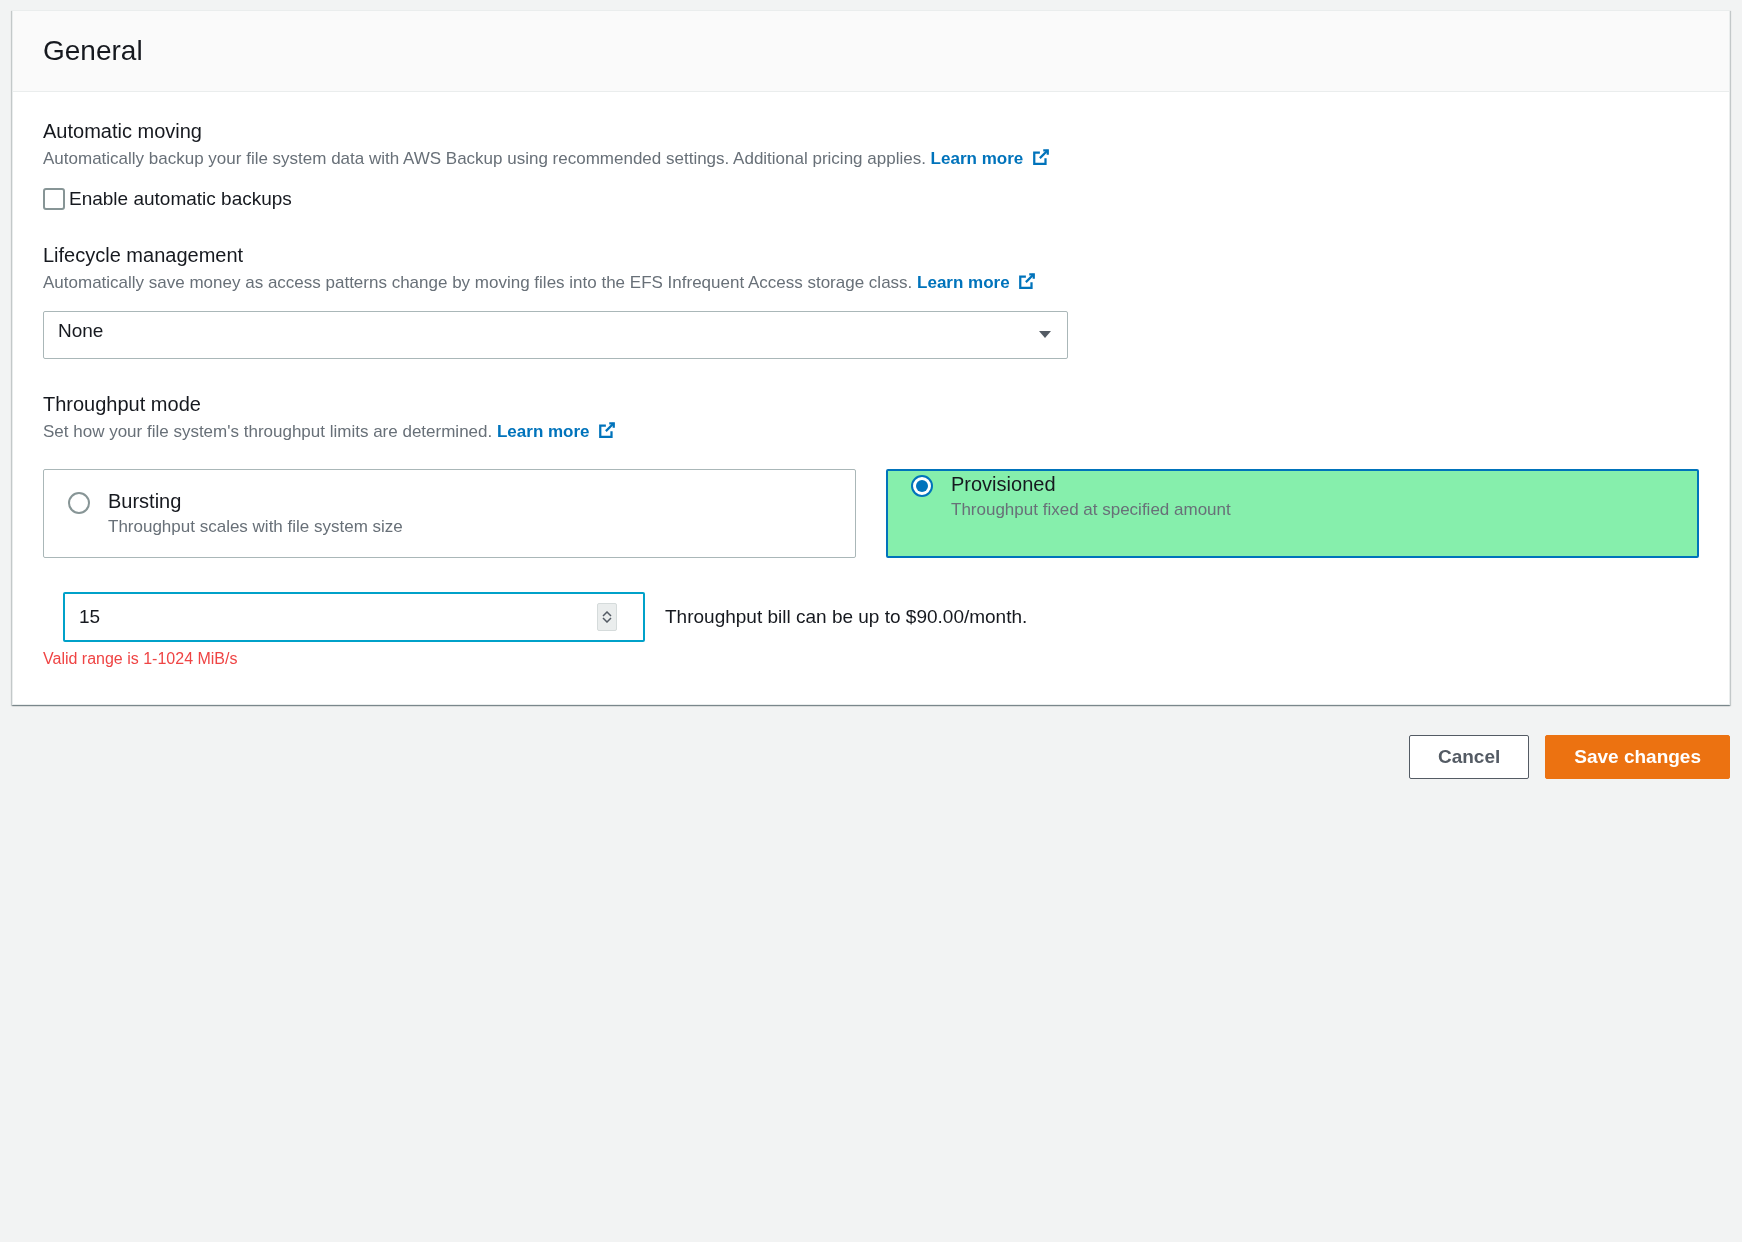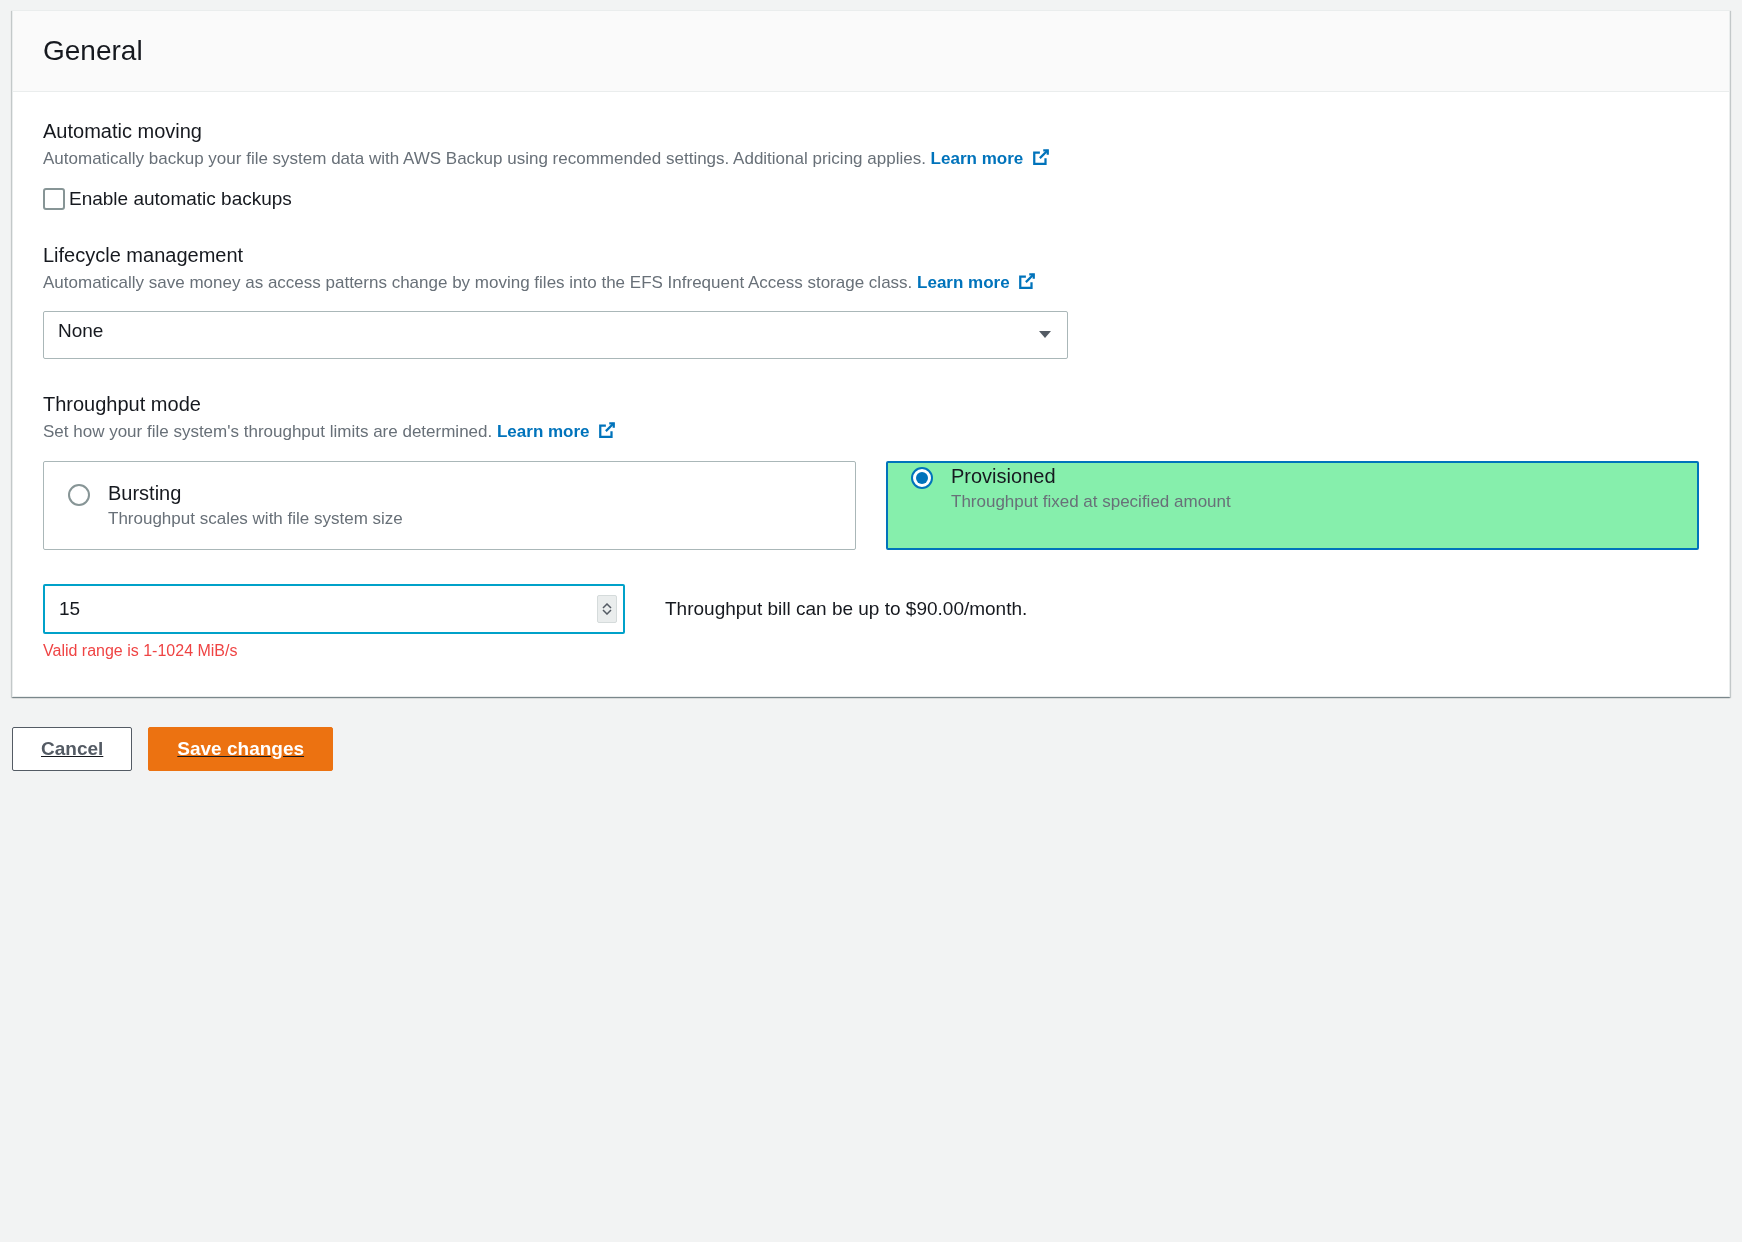--- a/index.html
+++ b/index.html
@@ -101,21 +101,21 @@
     .select-caret {
       position: absolute;
       right: 16px;
       top: 50%;
       transform: translateY(-50%);
       pointer-events: none;
     }
     .radio-tiles {
       display: flex;
       gap: 30px;
-      margin-top: 14px;
+      margin-top: 22px;
     }
     .radio-tile {
       flex: 1;
       border: 1px solid #aab7b8;
       border-radius: 2px;
       background: #fff;
       padding: 20px 24px;
       display: flex;
       align-items: flex-start;
       gap: 18px;
@@ -174,20 +174,21 @@
     }
     .number-input {
       width: 100%;
       height: 50px;
       padding: 8px 36px 8px 14px;
       font-size: 19px;
       color: #16191f;
       background: #fff;
       border: 2px solid #00a1c9;
       border-radius: 2px;
+      margin-left: 20px;
     }
     .spinner {
       position: absolute;
       right: 8px;
       top: 50%;
       transform: translateY(-50%);
       width: 20px;
       height: 28px;
       background: #eaeded;
       border: 1px solid #d5dbdb;
@@ -205,23 +206,23 @@
       font-size: 19px;
       color: #16191f;
     }
     .hint {
       font-size: 16px;
       color: #ef4444;
       margin-top: 8px;
     }
     .actions {
       display: flex;
+      justify-content: flex-end;
       gap: 16px;
       padding: 30px 12px 20px 12px;
-      text-decoration: underline;
     }
     .btn {
       padding: 10px 28px;
       font-size: 19px;
       font-weight: 700;
       border-radius: 2px;
       cursor: pointer;
       border: 1px solid transparent;
     }
     .btn-cancel {

